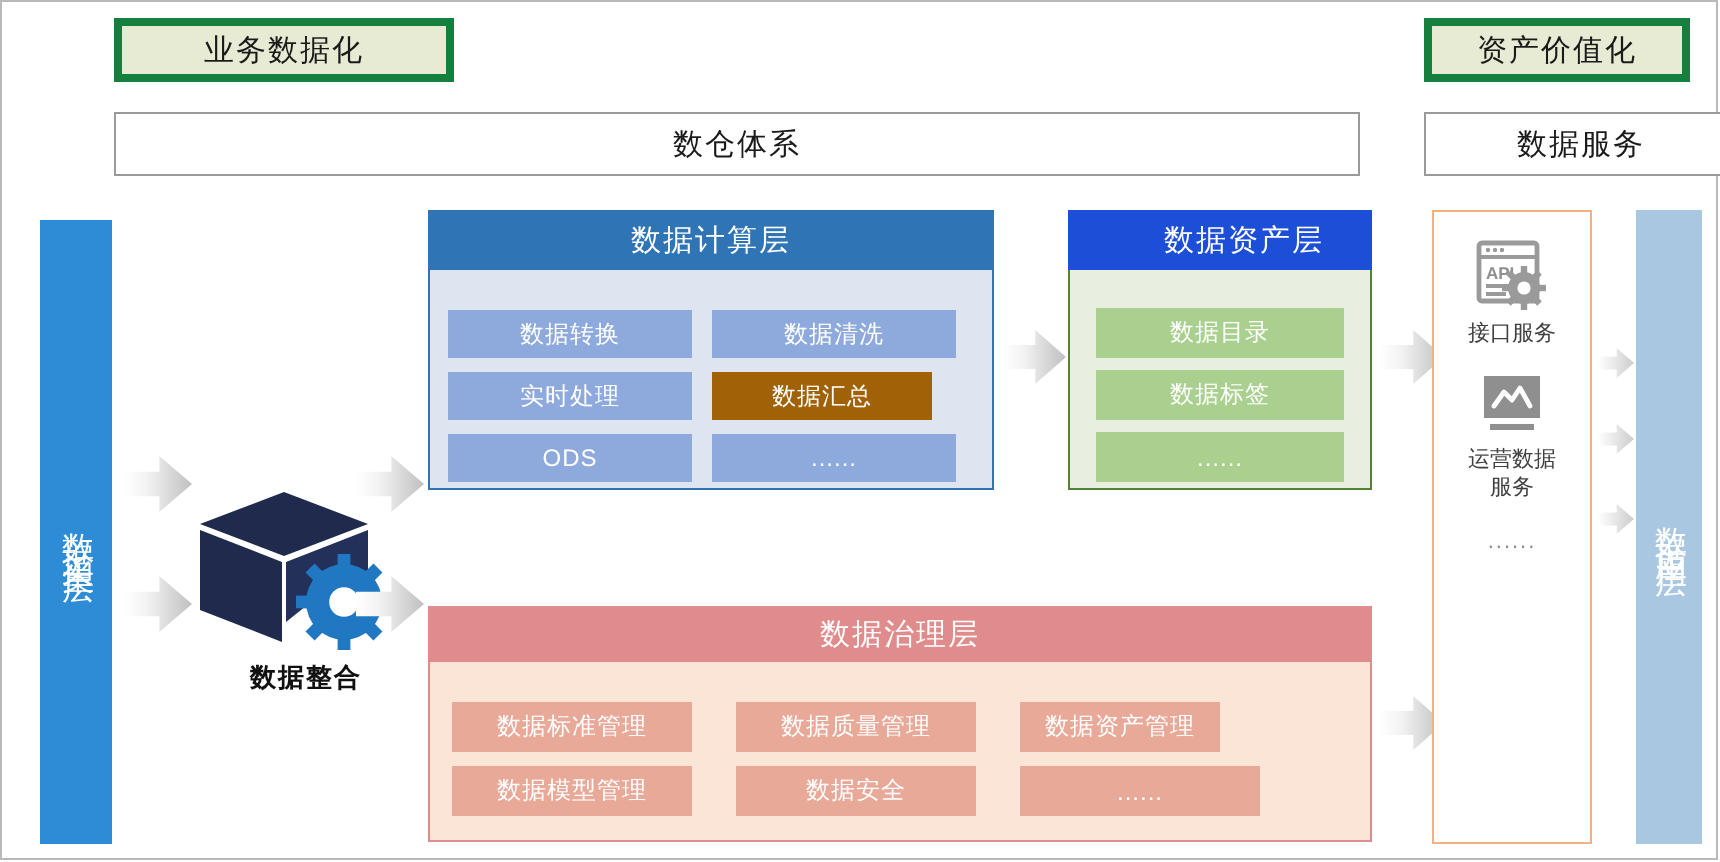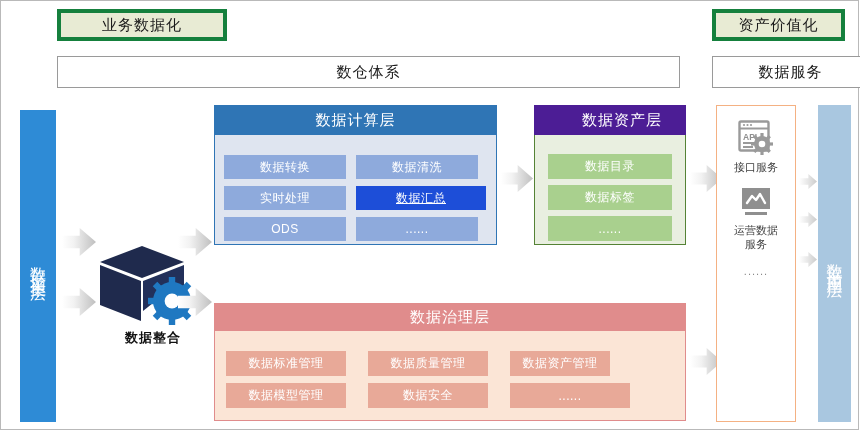--- a/index.html
+++ b/index.html
@@ -101,30 +101,30 @@
 
   <div class="abs arrow" style="left:178px;top:228px;width:34px;height:28px;"></div>
   <div class="abs arrow" style="left:178px;top:288px;width:34px;height:28px;"></div>
 
   <div class="abs panel" style="left:214px;top:105px;width:283px;height:140px;background:#dfe5f0;border-color:#2f75b5;">
     <div class="panel-head" style="height:30px;background:#2f75b5;margin:-1px -1px 0 -1px;">数据计算层</div>
     <div class="panel-body" style="padding:8px 9px;gap:7px 10px;">
       <div class="chip" style="width:122px;height:24px;background:#8eaadc;">数据转换</div>
       <div class="chip" style="width:122px;height:24px;background:#8eaadc;">数据清洗</div>
       <div class="chip" style="width:122px;height:24px;background:#8eaadc;text-align:right;">实时处理</div>
-      <div class="chip" style="width:130px;height:24px;background:#1d4ed8;text-decoration:underline;">数据汇总</div>
+      <div class="chip" style="width:110px;height:24px;background:#a16207;">数据汇总</div>
       <div class="chip" style="width:122px;height:24px;background:#8eaadc;">ODS</div>
       <div class="chip" style="width:122px;height:24px;background:#8eaadc;">......</div>
     </div>
   </div>
 
   <div class="abs arrow" style="left:501px;top:165px;width:32px;height:27px;"></div>
 
   <div class="abs panel" style="left:534px;top:105px;width:152px;height:140px;background:#e9efe0;border-color:#548235;">
-    <div class="panel-head" style="height:30px;background:#4c1d95;margin:-1px -1px 0 -1px;padding-left:24px;">数据资产层</div>
+    <div class="panel-head" style="height:30px;background:#1d4ed8;margin:-1px -1px 0 -1px;padding-left:24px;">数据资产层</div>
     <div class="panel-body" style="padding:7px 13px;gap:6px;flex-direction:column;text-align:right;">
       <div class="chip" style="width:124px;height:25px;background:#a9d08e;">数据目录</div>
       <div class="chip" style="width:124px;height:25px;background:#a9d08e;">数据标签</div>
       <div class="chip" style="width:124px;height:25px;background:#a9d08e;">......</div>
     </div>
   </div>
 
   <div class="abs arrow" style="left:690px;top:165px;width:32px;height:27px;"></div>
 
   <div class="abs panel" style="left:214px;top:303px;width:472px;height:118px;background:#fbe5d6;border-color:#e08c8c;">

